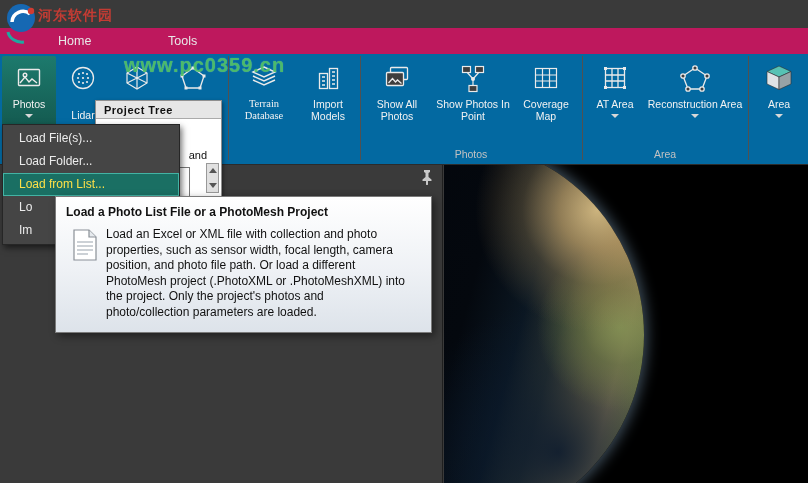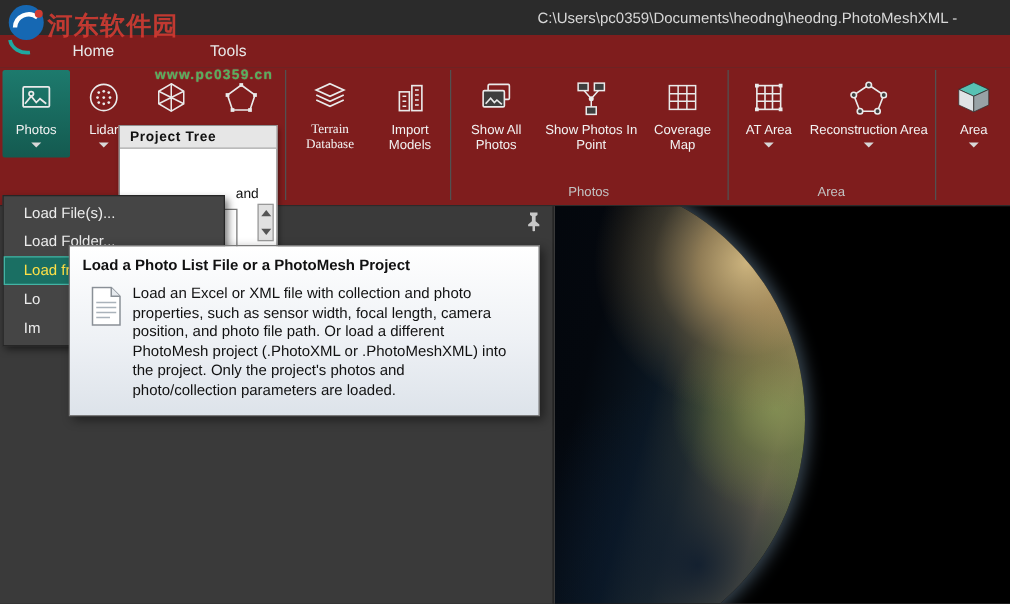--- a/index.html
+++ b/index.html
@@ -6,43 +6,43 @@
   body { background:#222; font-family:"Liberation Sans", sans-serif; }
   .screen { position:relative; width:808px; height:483px; background:#3a3a3a; overflow:hidden;
             font-family:"Liberation Sans", sans-serif; color:#eee; }
 
   
   .titlebar { position:absolute; left:0; top:0; width:808px; height:28px; background:#2b2b2b; }
   .window-title { position:absolute; left:430px; top:7px; font-size:12px; color:#d8d8d8; white-space:nowrap; }
 
   
   .wm-logo { position:absolute; left:4px; top:2px; z-index:60; }
-  .wm-site { position:absolute; left:38px; top:7px; z-index:60; font-size:20px; font-weight:bold;
+  .wm-site { position:absolute; left:38px; top:7px; z-index:60; font-size:14px; font-weight:bold;
              color:rgba(220,60,50,.85); letter-spacing:1px; }
-  .wm-url  { position:absolute; left:124px; top:54px; z-index:60; font-size:11px; font-weight:bold;
+  .wm-url  { position:absolute; left:124px; top:54px; z-index:60; font-size:20px; font-weight:bold;
              color:rgba(70,190,90,.85); letter-spacing:1px; text-shadow:0 0 1px rgba(255,255,255,.4); }
 
   
-  .menubar { position:absolute; left:0; top:28px; width:808px; height:26px; background:#7f1d1d; }
+  .menubar { position:absolute; left:0; top:28px; width:808px; height:26px; background:#be185d; }
   .menu-tab { position:absolute; top:6px; font-size:12.5px; color:#e8e8e8; cursor:default; }
   .tab-home { left:58px; } .tab-view { left:114px;margin-top:26px; } .tab-tools { left:168px; }
 
   
-  .ribbon { position:absolute; left:0; top:54px; width:808px; height:111px; background:#7f1d1d;
+  .ribbon { position:absolute; left:0; top:54px; width:808px; height:111px; background:#0369a1;
             border-bottom:1px solid #2b2b2b; }
   .rbtn { position:absolute; top:2px; height:84px; display:flex; flex-direction:column; align-items:center;
           padding-top:7px; border-radius:2px; }
   .rbtn .lbl { font-size:10.5px; line-height:12px; color:#f2f2f2; text-align:center; margin-top:5px; }
   .rbtn.active { background:linear-gradient(#1d7a6d,#145a50); height:70px; }
   .chev { width:0; height:0; border-left:4px solid transparent; border-right:4px solid transparent;
           border-top:4px solid #d8d8d8; margin-top:4px; }
   .rsep { position:absolute; top:2px; width:1px; height:104px; background:#515151; }
   .rgroup { position:absolute; top:94px; font-size:10.5px; color:#c2c2c2; text-align:center; }
 
-  .b-photos{left:2px;width:54px;} .b-lidar{left:60px;width:46px;} .b-net{left:112px;width:50px;}
+  .b-photos{left:2px;width:54px;} .b-lidar{left:60px;width:46px;justify-content:space-between;} .b-net{left:112px;width:50px;}
   .b-poly{left:166px;width:54px;} .b-terrain{left:233px;width:62px;font-family:Liberation Serif, serif;} .b-import{left:299px;width:58px;}
   .b-showall{left:364px;width:66px;} .b-showpoint{left:434px;width:78px;} .b-coverage{left:516px;width:60px;}
   .b-atarea{left:588px;width:54px;} .b-recon{left:646px;width:98px;} .b-build{left:753px;width:52px;}
   .s1{left:228px;} .s2{left:360px;} .s3{left:582px;} .s4{left:748px;}
   .g-photos{left:364px;width:214px;} .g-area{left:584px;width:162px;}
 
   
   .pt-window { position:absolute; left:95px; top:100px; width:127px; height:104px; z-index:5;
                background:#fff; border:1px solid #8f8f8f; box-shadow:1px 2px 4px rgba(0,0,0,.45); }
   .pt-title { height:18px; background:#e6e6e6; border-bottom:1px solid #aaa; font-size:11px; font-weight:bold;
@@ -52,21 +52,21 @@
                 background:#fff; font-size:10px; color:#111; line-height:17px; padding-left:3px; }
   .pt-scroll { position:absolute; right:2px; top:62px; width:13px; height:30px; background:#e1e1e1;
                border:1px solid #999; }
   .pt-scroll .up, .pt-scroll .down { position:absolute; left:2px; width:0; height:0;
                border-left:4px solid transparent; border-right:4px solid transparent; }
   .pt-scroll .up   { top:4px;  border-bottom:5px solid #555; }
   .pt-scroll .down { bottom:4px; border-top:5px solid #555; }
 
   
   .menu-pop { position:absolute; left:2px; top:124px; width:178px; z-index:10; background:#454545;
-              border:1px solid #262626; box-shadow:2px 3px 6px rgba(0,0,0,.55); padding:2px 0;margin-top:32px; }
+              border:1px solid #262626; box-shadow:2px 3px 6px rgba(0,0,0,.55); padding:2px 0; }
   .menu-item { height:23px; line-height:23px; padding-left:16px; font-size:12px; color:#ececec; cursor:default; }
   .menu-item.selected { background:#1a6f63; outline:1px solid #43b3a4; outline-offset:-1px; color:#fde047; }
 
   
   .tooltip { position:absolute; left:55px; top:196px; width:377px; z-index:20;
              background:linear-gradient(180deg,#ffffff 0%,#eef1f5 55%,#dde3ea 100%);
              border:1px solid #7a7a7a; box-shadow:3px 3px 8px rgba(0,0,0,.45);
              padding:8px 24px 12px 10px; color:#111; }
   .tooltip-title { font-size:12px; font-weight:bold; margin-bottom:8px; }
   .tooltip-row { display:flex; }
@@ -88,23 +88,20 @@
              linear-gradient(105deg, #020409 0%, #04080e 52%, #0b1722 64%, #2e3530 72%, #7c6f4c 80%, #a38f63 86%, #7e854f 92%, #5a6c3c 100%);
            box-shadow:0 0 14px 3px rgba(140,175,205,.45); }
 
   svg { display:block; }
 </style>
 </head>
 <body>
 
 <div class="screen">
 
-  <div class="titlebar">
-    <span class="window-title">C:\Users\pc0359\Documents\heodng\heodng.PhotoMeshXML - </span>
-  </div>
 
   <div class="wm-logo">
     <svg width="38" height="44" viewBox="0 0 38 44">
       <circle cx="17" cy="16" r="14" fill="#1668b3"></circle>
       <path d="M8 20 a11 11 0 0 1 18 -8" stroke="#ffffff" stroke-width="3.5" fill="none"></path>
       <path d="M4 30 a14 12 0 0 0 16 10" stroke="#1fa8a0" stroke-width="3" fill="none"></path>
       <circle cx="27" cy="9" r="3.2" fill="#d23c32"></circle>
     </svg>
   </div>
   <div class="wm-site">河东软件园</div>

